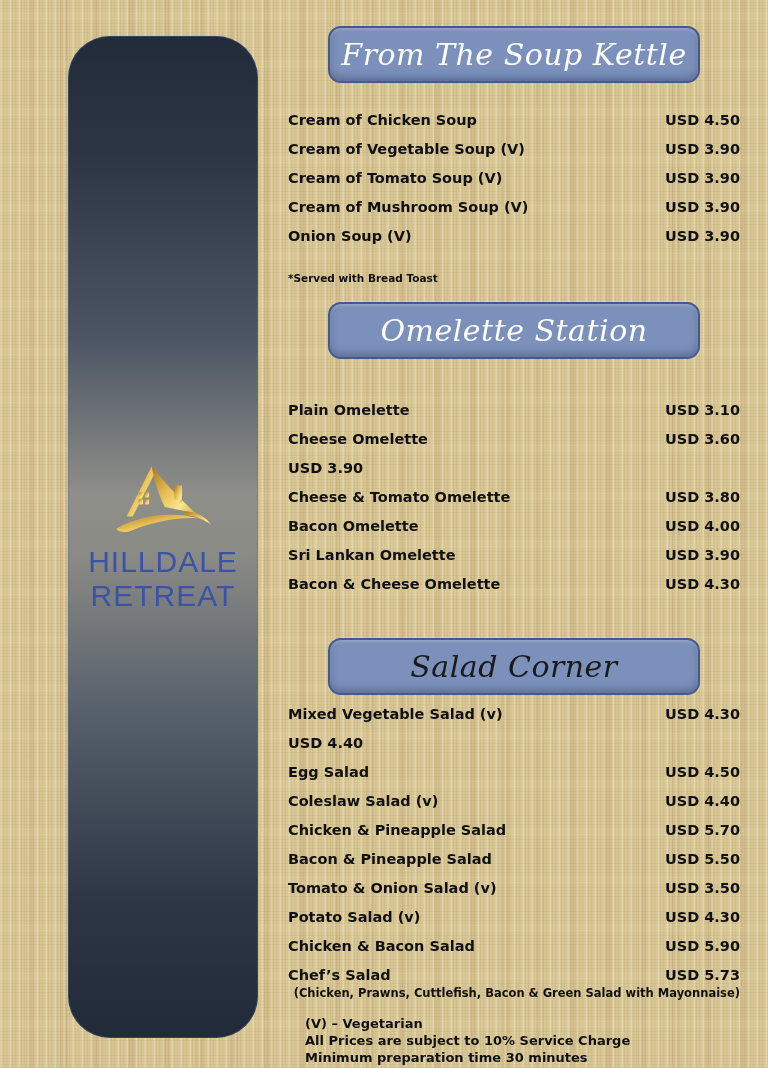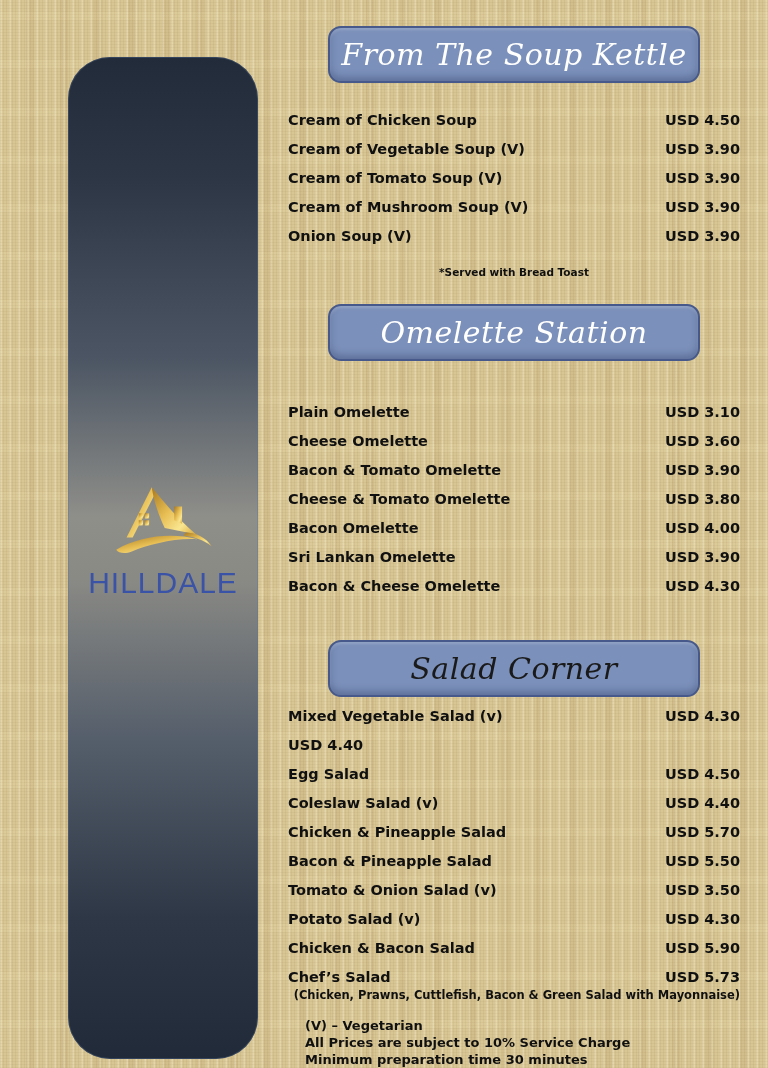--- a/index.html
+++ b/index.html
@@ -19,21 +19,20 @@
   }
 
   
   .sidebar{
     position:absolute;left:68px;top:36px;width:190px;height:1002px;
     border-radius:42px;
     background:linear-gradient(180deg,
       #212b39 0%, #2c3644 12%, #4b5563 30%, #8f8f8a 46%,
       #8a8a85 52%, #555e6b 68%, #2d3745 86%, #202a38 100%);
     box-shadow: inset 0 0 0 1px rgba(90,115,160,.35);
-    margin-top: 21px;
   }
   .logo{
     position:absolute;top:425px;left:0;width:100%;
     text-align:center;
   }
   .logo svg{display:block;margin:0 auto 4px auto;}
   .brand1,.brand2{
     font-family:"Liberation Sans", sans-serif;
     font-weight:400;font-size:30px;line-height:34px;
     color:#3b53a6;letter-spacing:1px;
@@ -55,23 +54,23 @@
   .banner-text{
     font-family:"DejaVu Serif", serif;font-style:italic;
     font-size:30px;letter-spacing:.5px;white-space:nowrap;
   }
   .items{width:452px;text-align:right;}
   .row{display:flex;justify-content:space-between;align-items:center;height:29px;}
   .iname{font-weight:700;font-size:14.5px;white-space:nowrap;}
   .iname .suffix{font-weight:700;font-size:11.5px;}
   .price{font-weight:700;font-size:14.5px;white-space:nowrap;}
   .desc{font-weight:700;font-size:11.5px;line-height:15px;margin-top:-3px;}
-  .note{font-weight:700;font-size:10.5px;text-align:center;line-height:16px;margin-top:14px;}
-
-  .s1 .banner{margin-top:24px;}
+  .note{font-weight:700;font-size:10.5px;text-align:left;line-height:16px;margin-top:20px;}
+
+  .s1 .banner{margin-top:16px;}
   .s2 .banner{margin-top:40px;}
   .s0 .items{margin-top:22px;}
   .s1 .items{margin-top:36px;}
   .s2 .items{margin-top:4px;}
 
   .footer{margin:14px 0 0 17px;font-weight:700;font-size:13px;line-height:17px;}
 </style>
 </head>
 <body>
 
@@ -97,20 +96,21 @@
 
         <rect x="32" y="36" width="5" height="6" fill="url(#gold)"></rect>
         <rect x="39" y="36" width="5" height="6" fill="url(#gold)"></rect>
         <rect x="32" y="44" width="5" height="6" fill="url(#gold)"></rect>
         <rect x="39" y="44" width="5" height="6" fill="url(#gold)"></rect>
 
         <path d="M6 78 C34 62 70 58 100 66 C74 64 44 72 24 80 C16 83 9 82 6 78 Z" fill="url(#gold)"></path>
         <path d="M86 58 C98 58 110 64 116 74 C106 66 94 63 84 62 Z" fill="url(#gold)"></path>
       </svg>
       <div class="brand1">HILLDALE</div>
+      <div class="brand2">RETREAT</div>
     </div>
   </aside>
 
   <main class="menu">
     <div id="sections">
         <section class="s0">
           <div class="banner">
             <span class="banner-text" style="color: rgb(255, 255, 255);">From The Soup Kettle</span>
           </div>
           <div class="items">
@@ -144,21 +144,20 @@
           <div class="items">
             <div class="row">
               <span class="iname"><span>Plain Omelette</span></span>
               <span class="price">USD 3.10</span>
             </div>
             <div class="row">
               <span class="iname"><span>Cheese Omelette</span></span>
               <span class="price">USD 3.60</span>
             </div>
             <div class="row">
-              <span class="iname"><span>Bacon &amp; Tomato Omelette</span></span>
               <span class="price">USD 3.90</span>
             </div>
             <div class="row">
               <span class="iname"><span>Cheese &amp; Tomato Omelette</span></span>
               <span class="price">USD 3.80</span>
             </div>
             <div class="row">
               <span class="iname"><span>Bacon Omelette</span></span>
               <span class="price">USD 4.00</span>
             </div>

